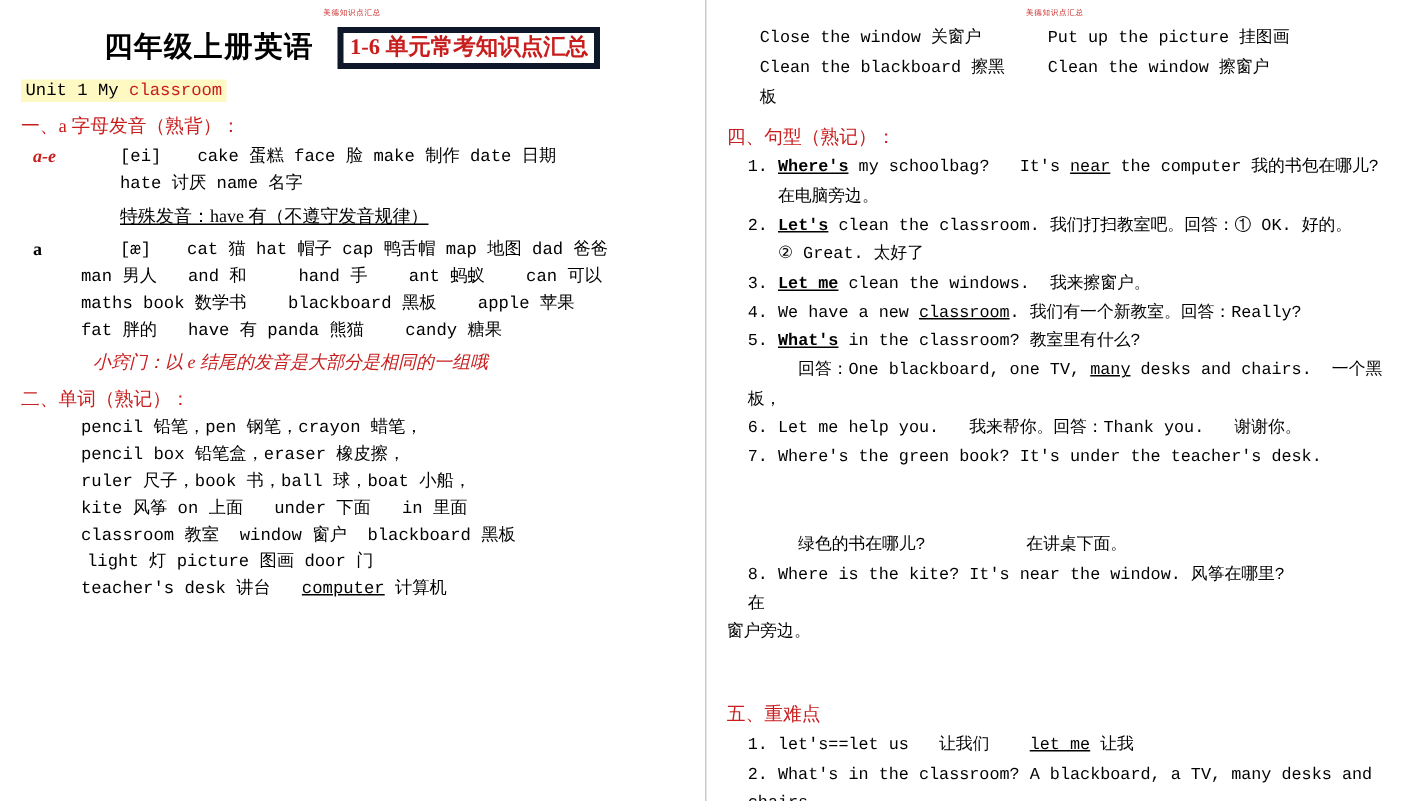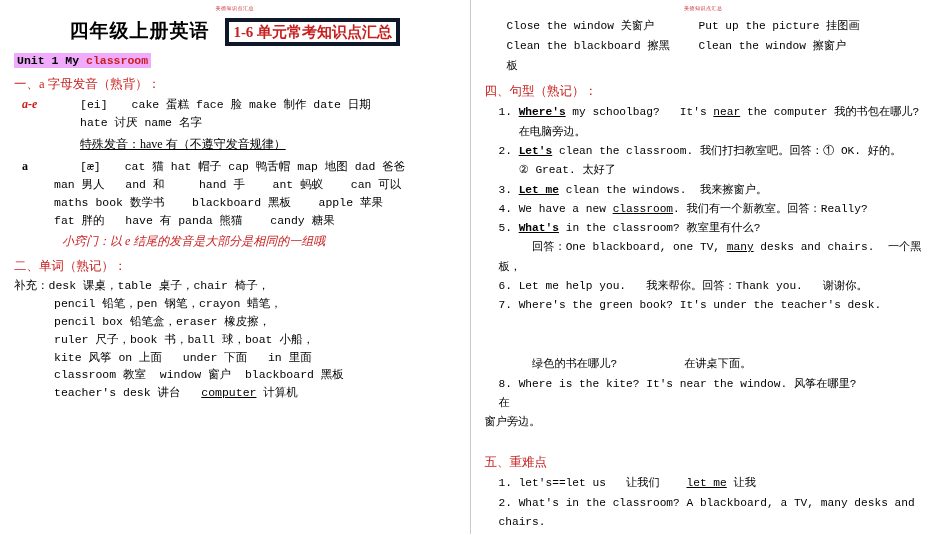--- a/index.html
+++ b/index.html
@@ -52,25 +52,25 @@
     border: 4px solid #0f172a;
     color: #c81e1e;
     font-weight: bold;
     font-size: 15px;
     padding: 1px 4px;
     line-height: 1.2;
   }
   .unit-bar {
     margin-top: 7px;
     display: inline-block;
-    background: #f0abfc;
+    background: #fef9c3;
     padding: 1px 3px;
     font-family: "Liberation Mono", monospace;
     font-size: 11.5px;
-    font-weight: bold;
+    font-weight: normal;
   }
   .unit-bar .u1 { color: #000; }
   .unit-bar .u2 { color: #c81e1e; }
   .sec-head {
     color: #c81e1e;
     font-size: 12.5px;
     margin-top: 8px;
     margin-bottom: 2px;
     font-weight: normal;
   }
@@ -161,26 +161,26 @@
       <span class="words mono">cat 猫    hat 帽子    cap 鸭舌帽  map 地图    dad 爸爸</span>
     </div>
     <div class="line mono ind2">man 男人   and 和     hand 手    ant 蚂蚁    can 可以</div>
     <div class="line mono ind2">maths book 数学书    blackboard 黑板    apple 苹果</div>
     <div class="line mono ind2">fat 胖的   have 有 panda 熊猫    candy 糖果</div>
 
     <div class="line red" style="padding-left:48px; margin-top:2px;font-style:italic;">小窍门：以 e 结尾的发音是大部分是相同的一组哦</div>
 
     <div class="sec-head">二、单词（熟记）：</div>
 
-    <div class="line mono">补充：desk 课桌，table 桌子，chair 椅子，</div>
     <div class="line mono ind2">pencil 铅笔，pen 钢笔，crayon 蜡笔，</div>
     <div class="line mono ind2">pencil box 铅笔盒，eraser 橡皮擦，</div>
     <div class="line mono ind2">ruler 尺子，book 书，ball 球，boat 小船，</div>
     <div class="line mono ind2">kite 风筝 on 上面   under 下面   in 里面</div>
     <div class="line mono ind2">classroom 教室  window 窗户  blackboard 黑板</div>
+    <div class="line mono ind2" style="padding-left:44px;">light 灯 picture 图画 door 门</div>
     <div class="line mono ind2">teacher's desk 讲台   <span class="u">computer</span> 计算机</div>
   </div>
 
   <div class="divider"></div>
 
   <div class="col col-right">
     <div class="watermark">美德知识点汇总</div>
 
     <div class="two-col-cmd">
       <div class="cmd-a">Close the window 关窗户</div>
@@ -200,19 +200,19 @@
     <div class="right-line" style="padding-left:14px;">3. <span class="u b">Let me</span> clean the windows.  我来擦窗户。</div>
     <div class="right-line" style="padding-left:14px;">4. We have a new <span class="u">classroom</span>. 我们有一个新教室。回答：Really?</div>
     <div class="right-line" style="padding-left:14px;">5. <span class="u b">What's</span> in the classroom? 教室里有什么?</div>
     <div class="right-line" style="padding-left:14px;">     回答：One blackboard, one TV, <span class="u">many</span> desks and chairs.  一个黑板，</div>
     <div class="right-line" style="padding-left:14px;">6. Let me help you.   我来帮你。回答：Thank you.   谢谢你。</div>
     <div class="right-line" style="padding-left:14px;">7. Where's the green book? It's under the teacher's desk.</div>
     <div class="right-line" style="padding-left:14px;margin-top:40px;">     绿色的书在哪儿?          在讲桌下面。</div>
     <div class="right-line" style="padding-left:14px;">8. Where is the kite? It's near the window. 风筝在哪里?          在</div>
     <div class="right-line">窗户旁边。</div>
 
-    <div class="rh" style="margin-top:22px;">五、重难点</div>
+    <div class="rh" style="margin-top:36px;">五、重难点</div>
 
     <div class="right-line" style="padding-left:14px;">1. let's==let us   让我们    <span class="u">let me</span> 让我</div>
     <div class="right-line" style="padding-left:14px;">2. What's in the classroom? A blackboard, a TV, many desks and chairs.</div>
   </div>
 
 </div>
 
 </body></html>

